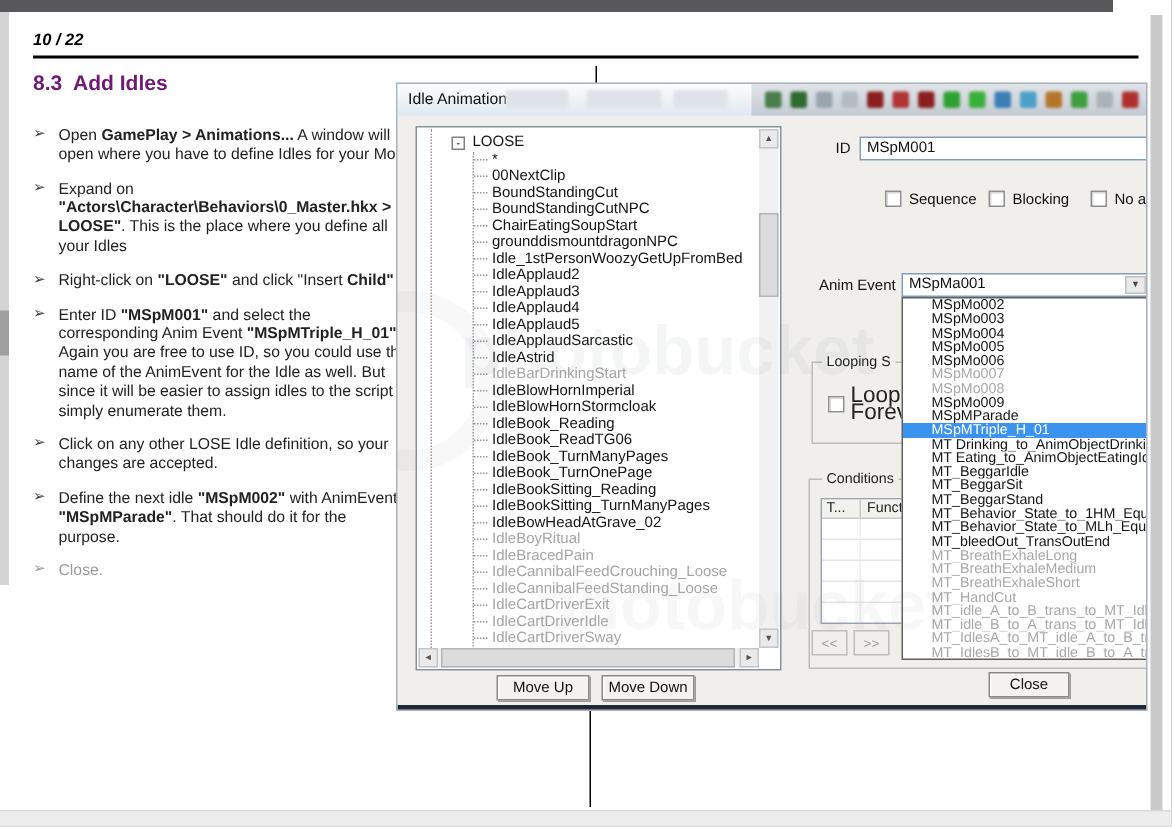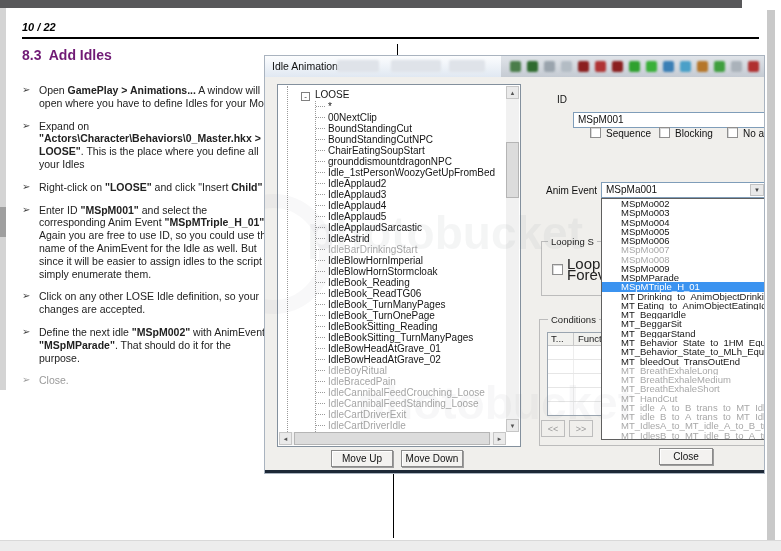--- a/index.html
+++ b/index.html
@@ -201,21 +201,20 @@
             <div class="titem">IdleAstrid</div>
             <div class="titem gray">IdleBarDrinkingStart</div>
             <div class="titem">IdleBlowHornImperial</div>
             <div class="titem">IdleBlowHornStormcloak</div>
             <div class="titem">IdleBook_Reading</div>
             <div class="titem">IdleBook_ReadTG06</div>
             <div class="titem">IdleBook_TurnManyPages</div>
             <div class="titem">IdleBook_TurnOnePage</div>
             <div class="titem">IdleBookSitting_Reading</div>
             <div class="titem">IdleBookSitting_TurnManyPages</div>
-            <div class="titem">IdleBowHeadAtGrave_01</div>
             <div class="titem">IdleBowHeadAtGrave_02</div>
             <div class="titem gray">IdleBoyRitual</div>
             <div class="titem gray">IdleBracedPain</div>
             <div class="titem gray">IdleCannibalFeedCrouching_Loose</div>
             <div class="titem gray">IdleCannibalFeedStanding_Loose</div>
             <div class="titem gray">IdleCartDriverExit</div>
             <div class="titem gray">IdleCartDriverIdle</div>
             <div class="titem gray">IdleCartDriverSway</div>
           </div>
       </div>
@@ -225,21 +224,21 @@
         <div class="sbtn" style="bottom:0;left:0;">▼</div>
       </div>
       <div class="hscroll">
         <div class="sbtn" style="left:0;top:0;">◄</div>
         <div class="hthumb"></div>
         <div class="sbtn" style="right:0;top:0;">►</div>
       </div>
     </div>
 
     <div class="lbl" style="left:292px;top:38px;">ID</div>
-    <div class="field" style="left:308px;top:35px;width:193px;height:16px;margin-top:21px;">MSpM001</div>
+    <div class="field" style="left:308px;top:35px;width:193px;height:16px;">MSpM001</div>
 
     <div class="cb" style="left:325px;top:71px;"></div>
     <div class="lbl" style="left:341px;top:72px;text-align:right;">Sequence</div>
     <div class="cb" style="left:394px;top:71px;"></div>
     <div class="lbl" style="left:410px;top:72px;">Blocking</div>
     <div class="cb" style="left:462px;top:71px;"></div>
     <div class="lbl" style="left:478px;top:72px;">No attac</div>
 
     <div class="lbl" style="left:281px;top:129px;">Anim Event</div>
     <div class="field" style="left:336px;top:126px;width:165px;height:16px;">

